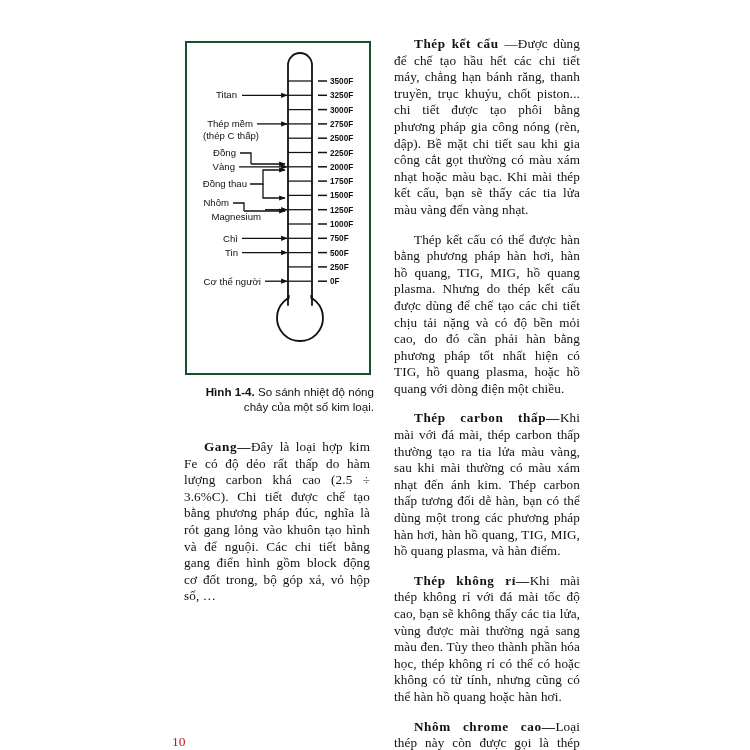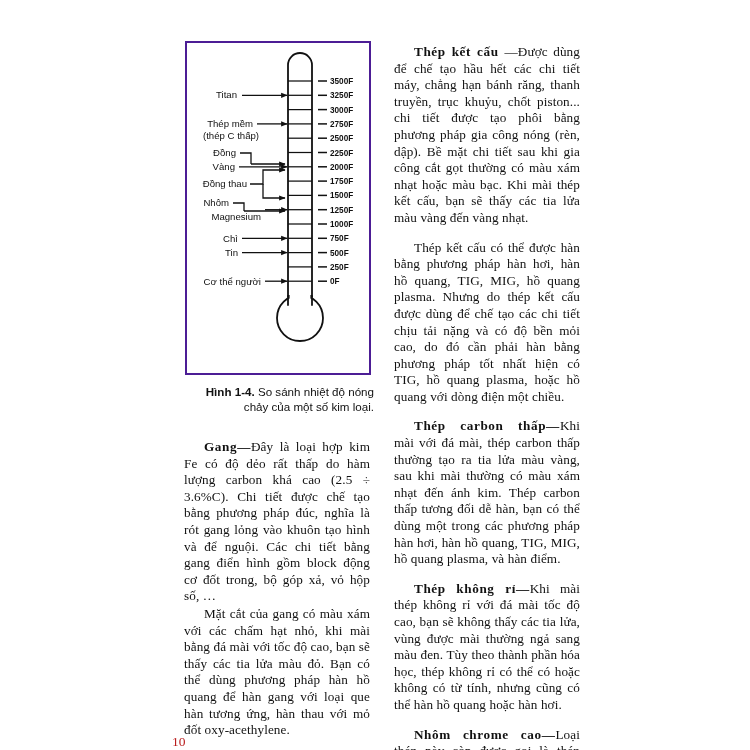--- a/index.html
+++ b/index.html
@@ -26,21 +26,21 @@
     height: 700px;
   }
 
   
   #figure-box {
     position: absolute;
     left: 13px;
     top: 5px;
     width: 186px;
     height: 334px;
-    border: 2px solid #4c1d95;
+    border: 2px solid #14532d;
     box-sizing: border-box;
     background: #fff;
     text-decoration: underline;
   }
   #figure-svg { display:block; }
 
   
   #figure-caption {
     position: absolute;
     left: 10px;
@@ -89,21 +89,21 @@
     color: #b91c1c;
   }
 
   
   #right-column {
     position: absolute;
     left: 394px;
     top: 36px;
     width: 186px;
   }
-  #right-column .bodytext { margin: 8px 0 13px 0; }
+  #right-column .bodytext { margin: 0 0 13px 0; }
   #right-column .bodytext:last-child { margin-bottom: 0; }
 </style>
 </head>
 <body>
 
 <div id="page">
 
   <div id="left-column">
 
     <div id="figure-box">
@@ -222,23 +222,20 @@
 
     <div id="figure-caption">
       <span class="cap-num">Hình 1-4.</span>
       <span>So sánh nhiệt độ nóng chảy của một số kim loại.</span>
     </div>
 
     <p id="left-para-1" class="bodytext indent">
       <span class="lead">Gang—</span><span>Đây là loại hợp kim Fe có độ dẻo rất thấp do hàm lượng carbon khá cao (2.5 ÷ 3.6%C). Chi tiết được chế tạo bằng phương pháp đúc, nghĩa là rót gang lỏng vào khuôn tạo hình và để nguội. Các chi tiết bằng gang điển hình gồm block động cơ đốt trong, bộ góp xả, vỏ hộp số, …</span>
     </p>
 
-    <p id="left-para-2" class="bodytext indent">
-      <span>Mặt cắt của gang có màu xám với các chấm hạt nhỏ, khi mài bằng đá mài với tốc độ cao, bạn sẽ thấy các tia lửa màu đỏ. Bạn có thể dùng phương pháp hàn hồ quang để hàn gang với loại que hàn tương ứng, hàn thau với mỏ đốt oxy-acethylene.</span>
-    </p>
 
     <div id="page-number">10</div>
   </div>
 
   <div id="right-column">
 
     <p class="bodytext indent">
       <span class="lead">Thép kết cấu </span><span>—Được dùng để chế tạo hầu hết các chi tiết máy, chẳng hạn bánh răng, thanh truyền, trục khuỷu, chốt piston... chi tiết được tạo phôi bằng phương pháp gia công nóng (rèn, dập). Bề mặt chi tiết sau khi gia công cắt gọt thường có màu xám nhạt hoặc màu bạc. Khi mài thép kết cấu, bạn sẽ thấy các tia lửa màu vàng đến vàng nhạt.</span>
     </p>
 

